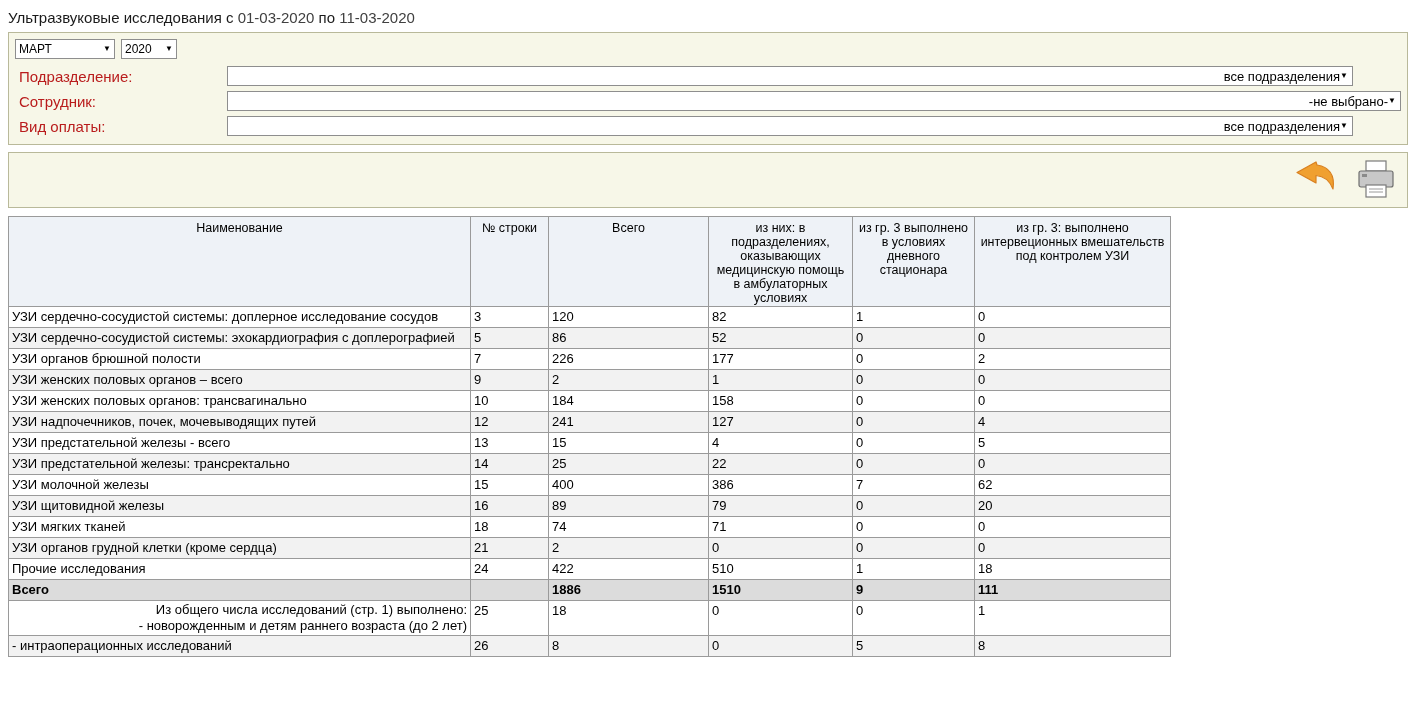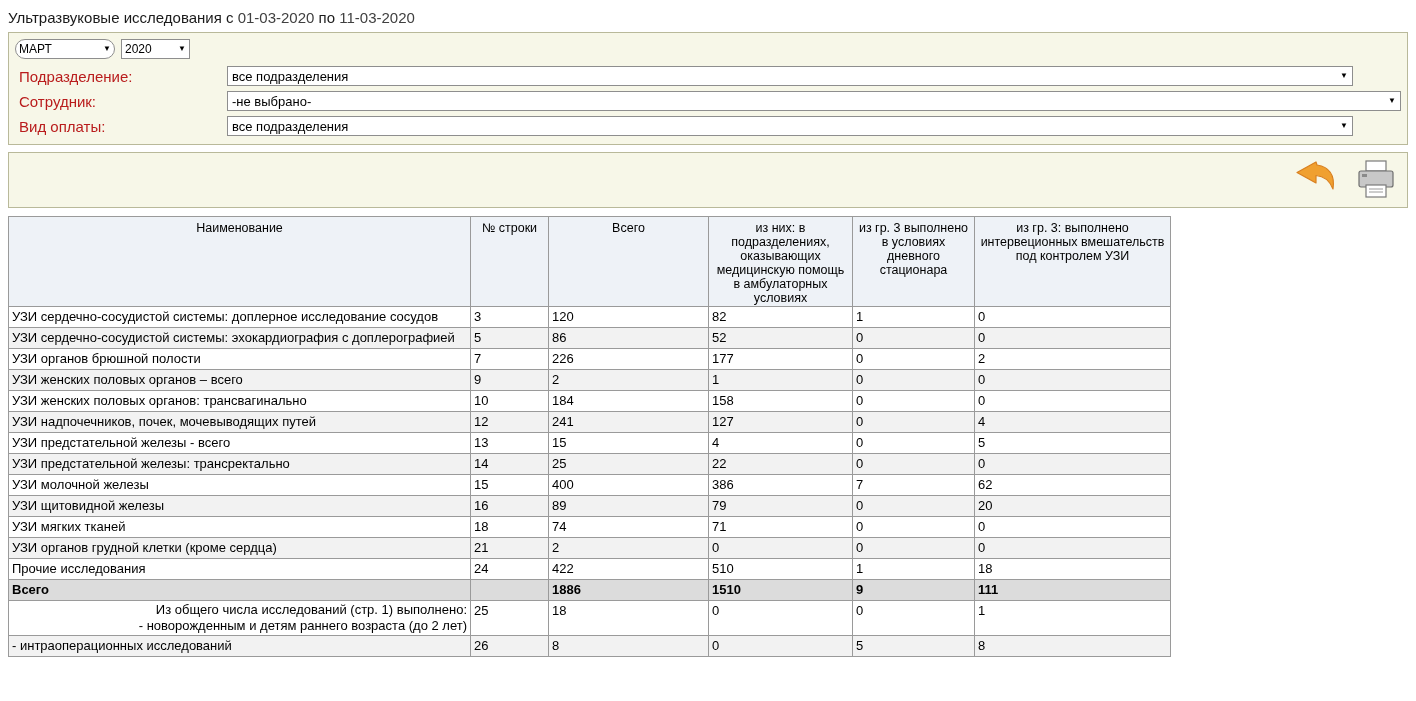--- a/index.html
+++ b/index.html
@@ -54,22 +54,22 @@
     justify-content: space-between;
     padding: 0 3px;
     cursor: default;
   }
   .sel .caret {
     font-size: 8px;
     margin-left: 6px;
     line-height: 1;
     color: #000;
   }
-  .sel-month { width: 100px; border-radius: 10px; }
-  .sel-year  { width: 69px; }
+  .sel-month { width: 100px; }
+  .sel-year  { width: 56px; }
 
   .f-row {
     display: flex;
     align-items: center;
     margin-bottom: 5px;
   }
   .f-row:last-child { margin-bottom: 0; }
   .f-label {
     width: 212px;
     color: #b91c1c;
@@ -77,21 +77,21 @@
     padding-left: 4px;
     box-sizing: border-box;
   }
   .f-field {
     flex: 1;
     height: 20px;
     border: 1px solid #8e8e8e;
     background: #fff;
     display: flex;
     align-items: center;
-    justify-content: space-between;
+    justify-content: flex-end;
     box-sizing: border-box;
     padding: 0 4px;
     font-size: 13px;
   }
   .f-field.narrow { margin-right: 48px; }
   .f-field .caret { font-size: 8px; line-height: 1; }
 
   
   .toolbar {
     margin: 7px 8px 0 8px;

